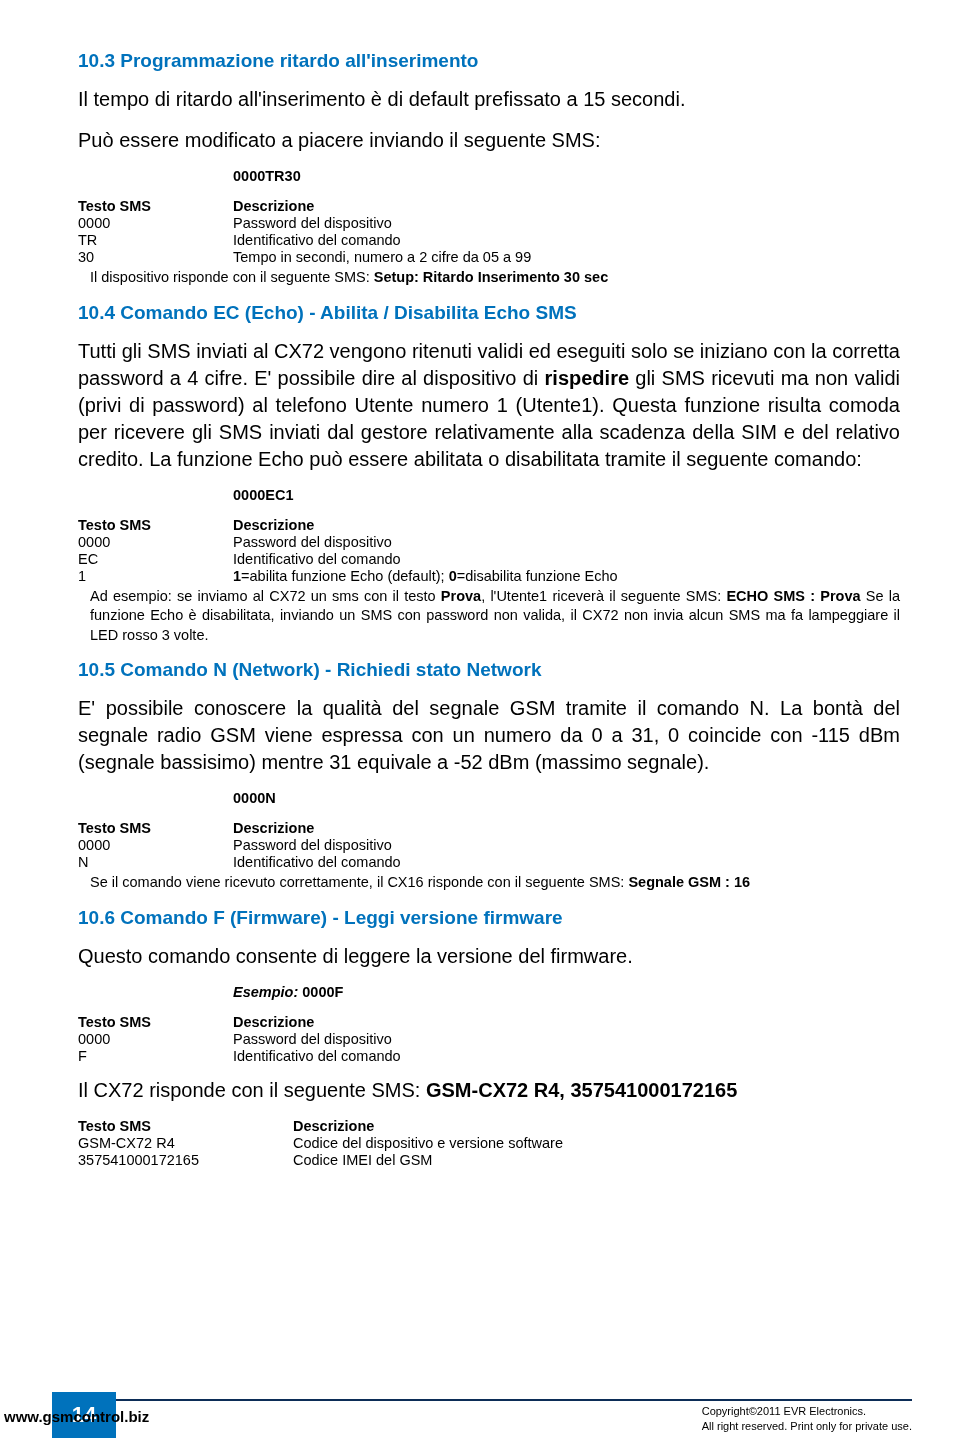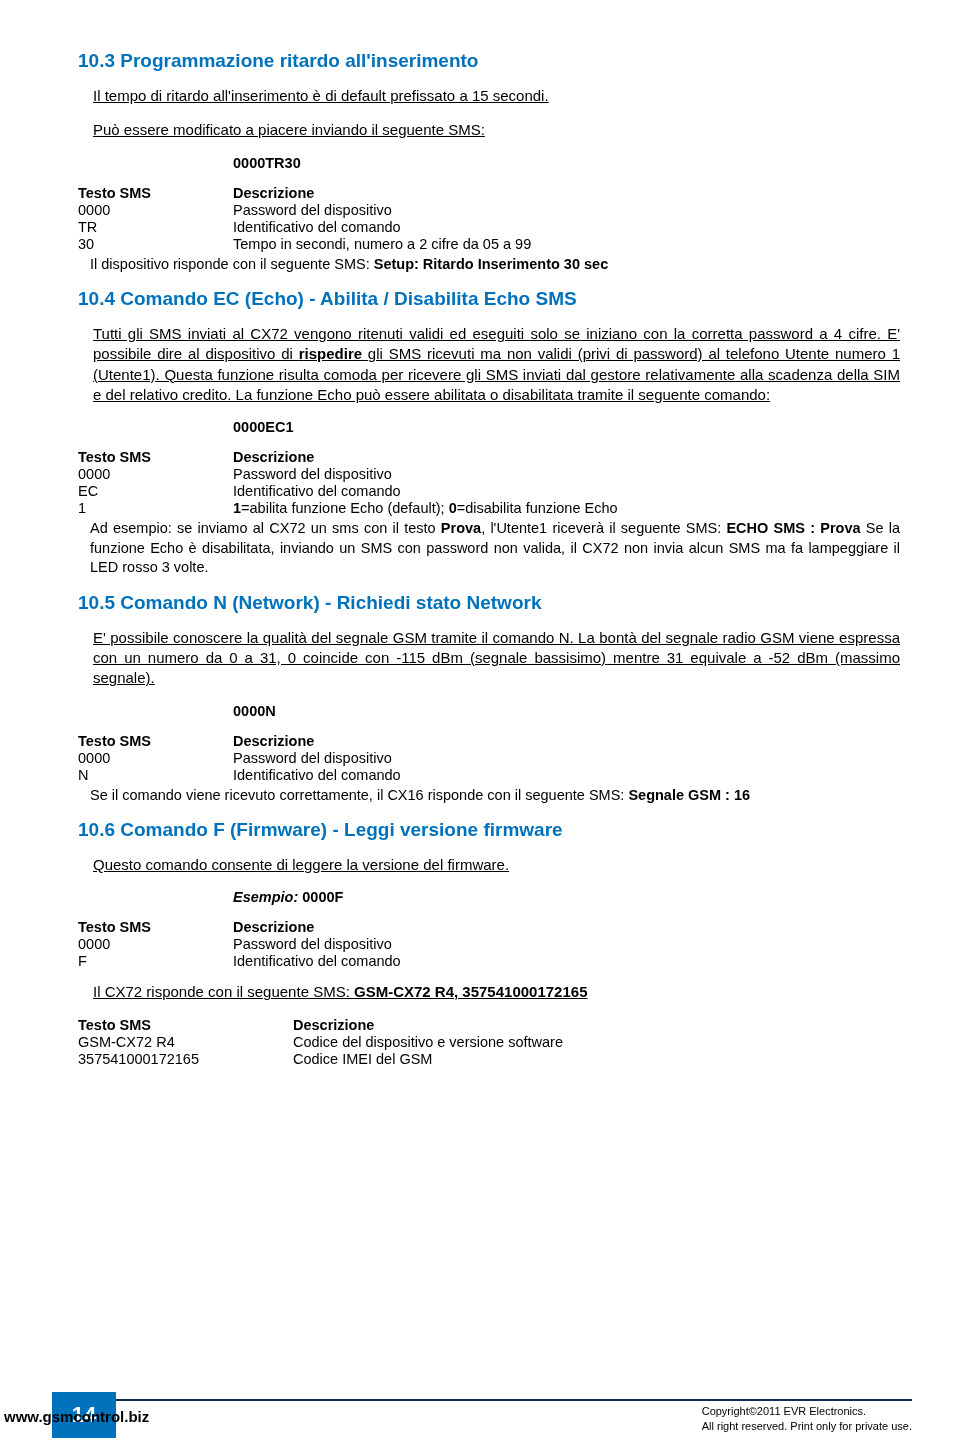--- a/index.html
+++ b/index.html
@@ -1,19 +1,19 @@
 <!DOCTYPE html>
 <html><head>
 <meta charset="utf-8">
 <style>
   * { box-sizing: border-box; margin: 0; padding: 0; }
   html, body { width: 960px; background: #fff; font-family: Arial, Helvetica, sans-serif; color: #000; }
   .page { padding: 40px 60px 0 78px; position: relative; min-height: 1450px; }
   h2 { color: #0072bc; font-size: 19px; font-weight: bold; margin: 10px 0 14px 0; }
-  p { font-size: 15px; line-height: 1.35; margin: 0 0 14px 15px; text-align: justify; text-decoration: underline; }
+  p { font-size: 20px; line-height: 1.35; margin: 0 0 14px 0; text-align: justify; }
   .indent { margin-left: 155px; font-weight: bold; font-size: 14.5px; margin-bottom: 14px; }
   .indent .em { font-style: italic; }
   table.cmd { border-collapse: collapse; font-size: 14.5px; margin-bottom: 2px; margin-top: 7px; }
   table.cmd td { padding: 0 6px 1px 0; vertical-align: top; }
   table.cmd td.l { width: 155px; font-weight: normal; }
   table.cmd tr.hdr td { font-weight: bold; }
   .after { font-size: 14.5px; line-height: 1.35; text-align: justify; margin-bottom: 14px; margin-left: 12px; }
   .after b { font-weight: bold; }
   .footer { position: absolute; left: 4px; right: 0; bottom: 0; height: 58px; }
   .footer .bar { position: absolute; top: 7px; left: 48px; right: 48px; height: 2px; background: #0c2d57; }

